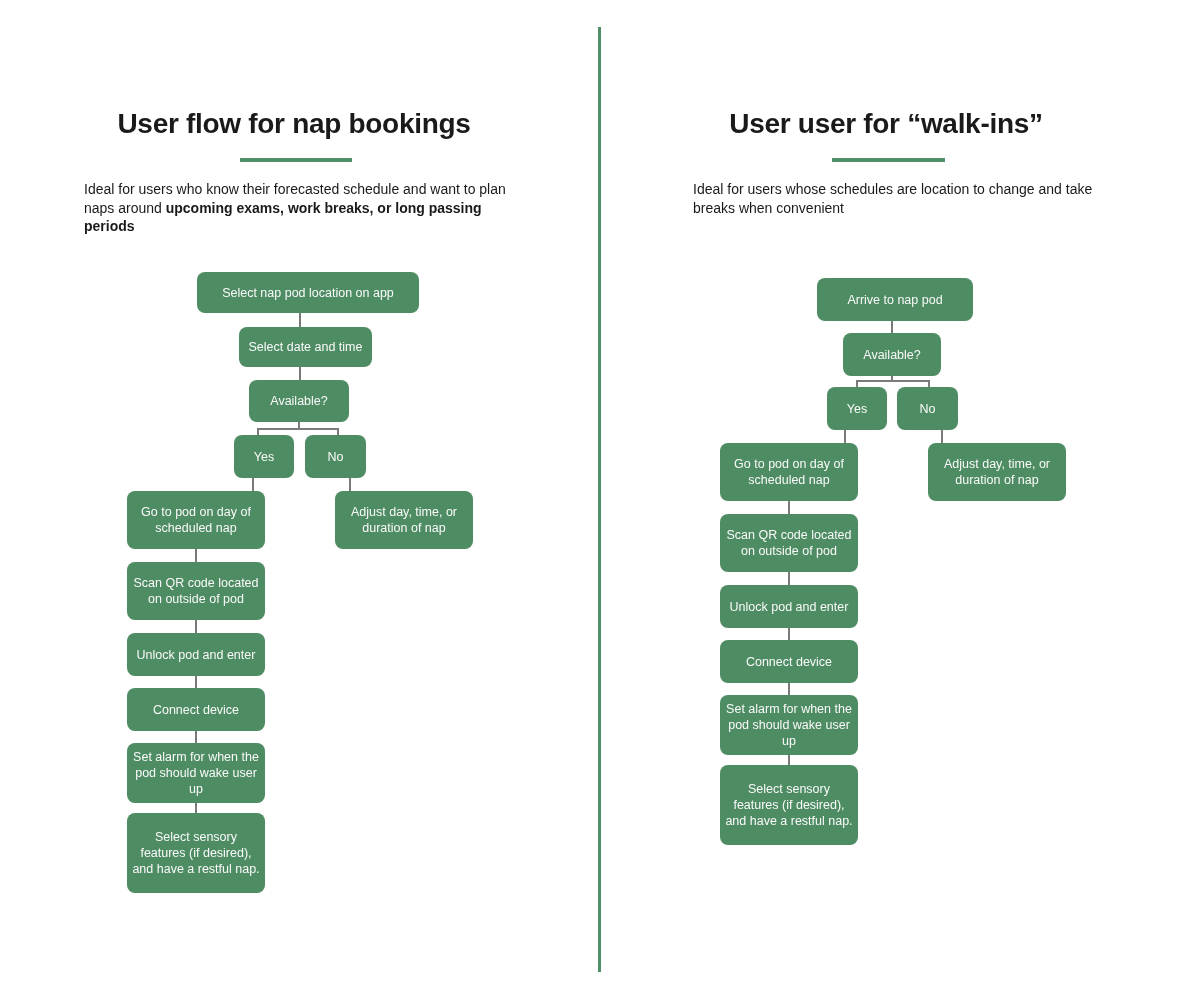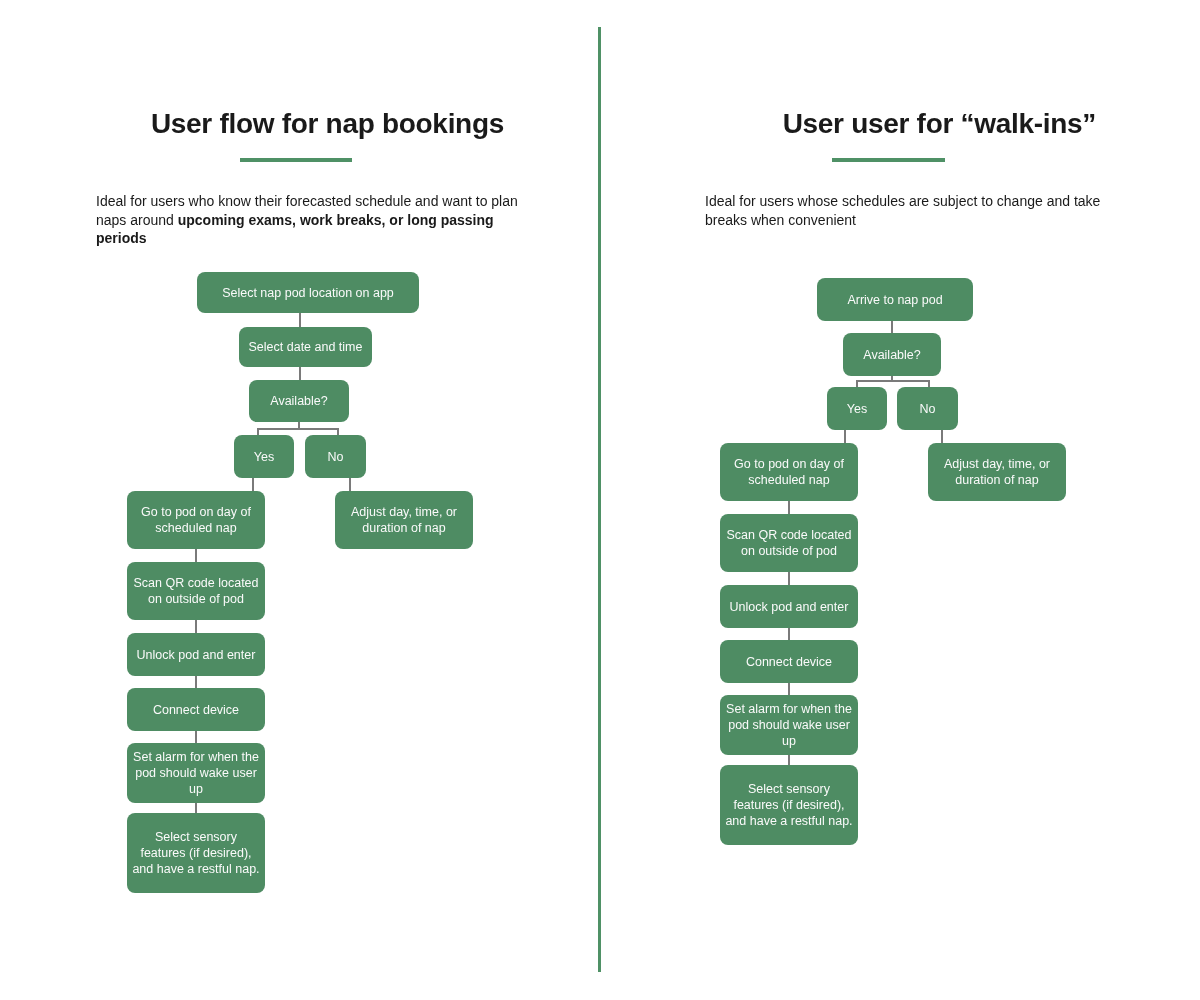--- a/index.html
+++ b/index.html
@@ -3,25 +3,25 @@
 <meta charset="utf-8">
 <style>
   html,body{margin:0;padding:0;background:#ffffff;}
   .canvas{
     position:relative;width:1200px;height:1000px;background:#ffffff;
     font-family:"Liberation Sans","DejaVu Sans",sans-serif;overflow:hidden;
   }
   .divider{position:absolute;left:598px;top:27px;width:3px;height:945px;background:var(--accent,#4F9166);}
   .title{
     position:absolute;margin:0;font-size:28px;font-weight:700;letter-spacing:-0.3px;
-    color:var(--heading,#141414);text-align:right;white-space:nowrap;line-height:38px;
+    color:var(--heading,#141414);text-align:center;white-space:nowrap;line-height:38px;
   }
   .underline{position:absolute;height:4px;background:var(--accent,#4F9166);}
   .subtitle{
-    position:absolute;margin:12px;font-size:14px;line-height:18.6px;color:var(--heading,#1E1E1E);
+    position:absolute;margin:0;font-size:14px;line-height:18.6px;color:var(--heading,#1E1E1E);
   }
   .subtitle b{font-weight:700;}
   .flow-layer{position:absolute;left:0;top:0;width:100%;height:100%;}
   .node{
     position:absolute;background:var(--node,#4E8C63);color:var(--nodetext,#FAFAFA);
     border-radius:8px;display:flex;align-items:center;justify-content:center;
     text-align:center;font-size:12.5px;line-height:16px;padding:0 5px;
     box-sizing:border-box;overflow:hidden;
   }
   .connector{position:absolute;background:var(--connector,#7A7A7A);}
@@ -83,21 +83,21 @@
       <div class="node" style="left: 127px; top: 743px; width: 138px; height: 60px;">
         <span>Set alarm for when the pod should wake user up</span>
       </div>
       <div class="node" style="left: 127px; top: 813px; width: 138px; height: 80px;">
         <span>Select sensory features (if desired), and have a restful nap.</span>
       </div>
     </div>
 
   <h1 class="title" style="left:676px;top:105px;width:420px;">User user for “walk-ins”</h1>
   <div class="underline" style="left:832px;top:158px;width:113px;"></div>
-  <p class="subtitle" style="left:693px;top:180px;width:430px;"><span>Ideal for users whose schedules are subject to change and take breaks when convenient</span><b></b></p>
+  <p class="subtitle" style="left:693px;top:180px;width:430px;"><span>Ideal for users whose schedules are location to change and take breaks when convenient</span><b></b></p>
   <div class="flow-layer" id="right-flow">
       <div class="connector" style="left: 891px; top: 321px; width: 2px; height: 12px;"></div>
       <div class="connector" style="left: 891px; top: 376px; width: 2px; height: 6px;"></div>
       <div class="connector" style="left: 856px; top: 380px; width: 74px; height: 2px;"></div>
       <div class="connector" style="left: 856px; top: 380px; width: 2px; height: 7px;"></div>
       <div class="connector" style="left: 928px; top: 380px; width: 2px; height: 7px;"></div>
       <div class="connector" style="left: 844px; top: 430px; width: 2px; height: 13px;"></div>
       <div class="connector" style="left: 941px; top: 430px; width: 2px; height: 13px;"></div>
       <div class="connector" style="left: 788px; top: 501px; width: 2px; height: 13px;"></div>
       <div class="connector" style="left: 788px; top: 572px; width: 2px; height: 13px;"></div>

